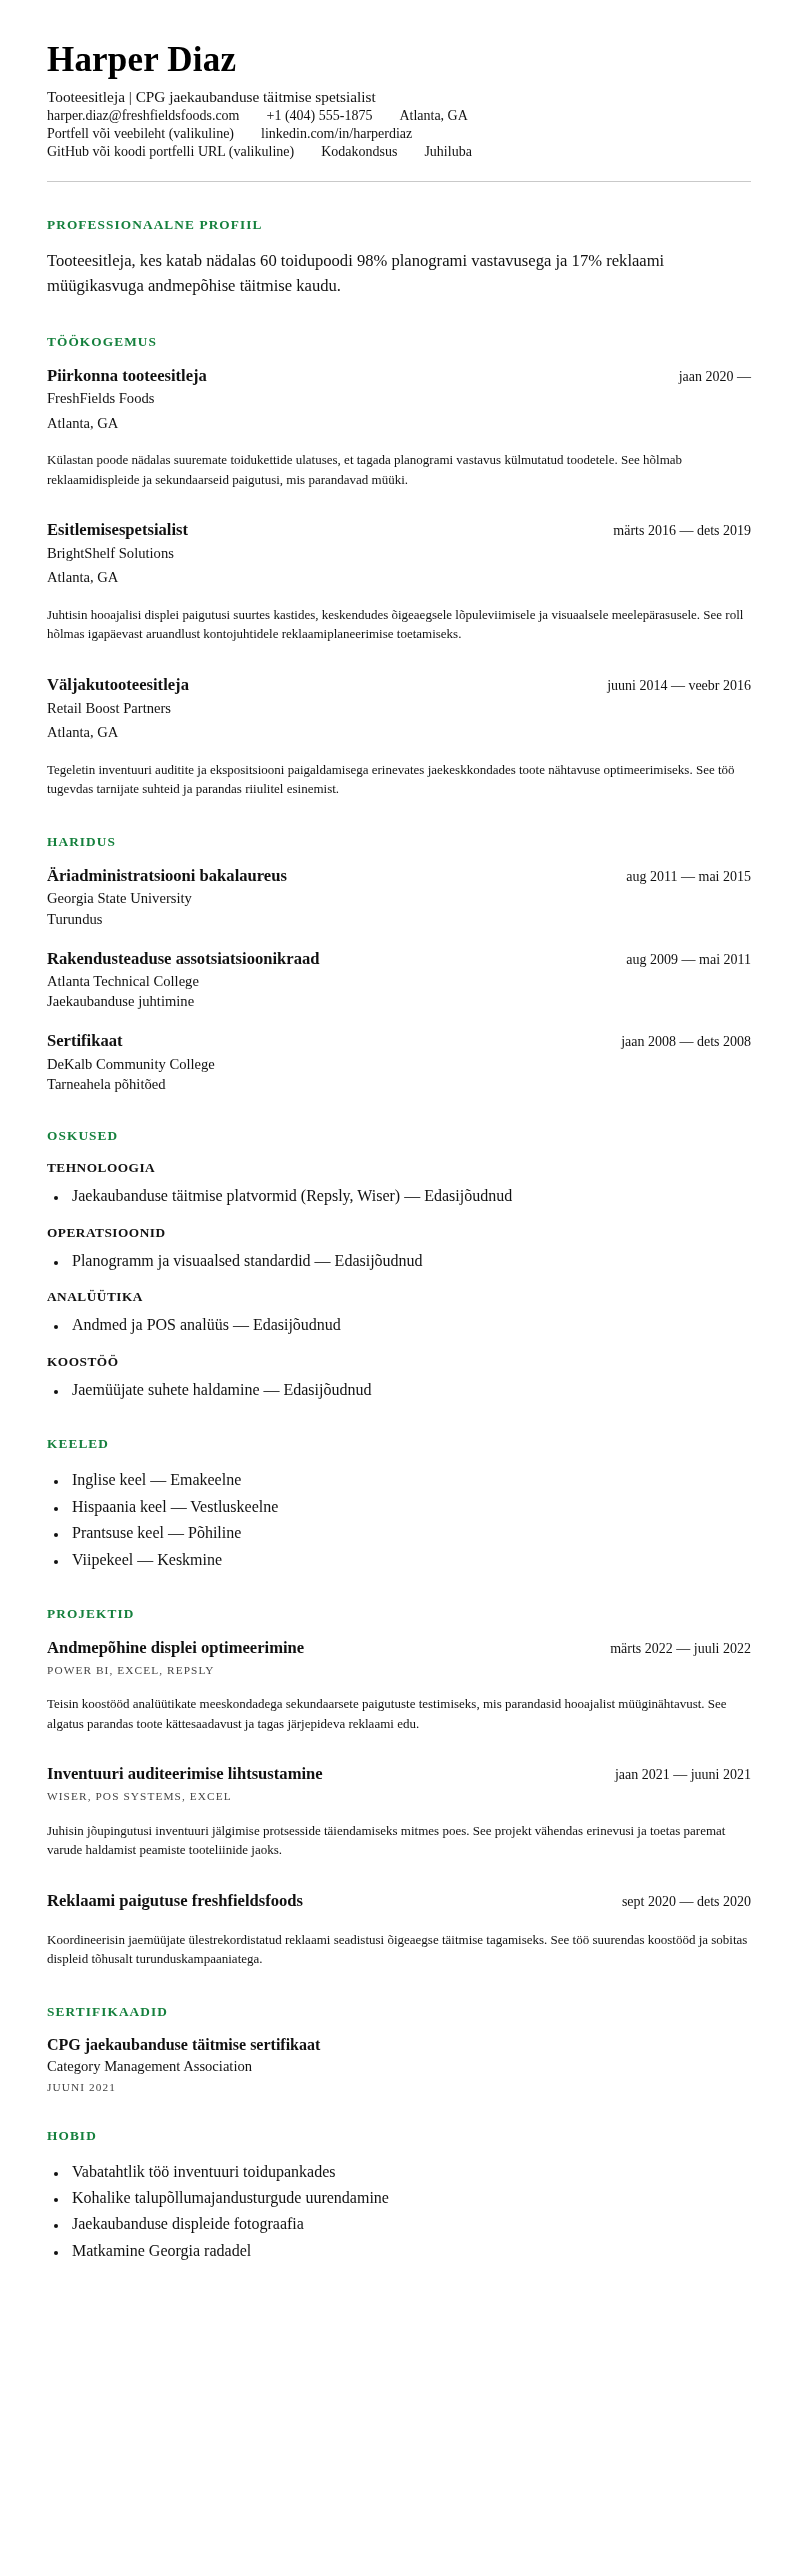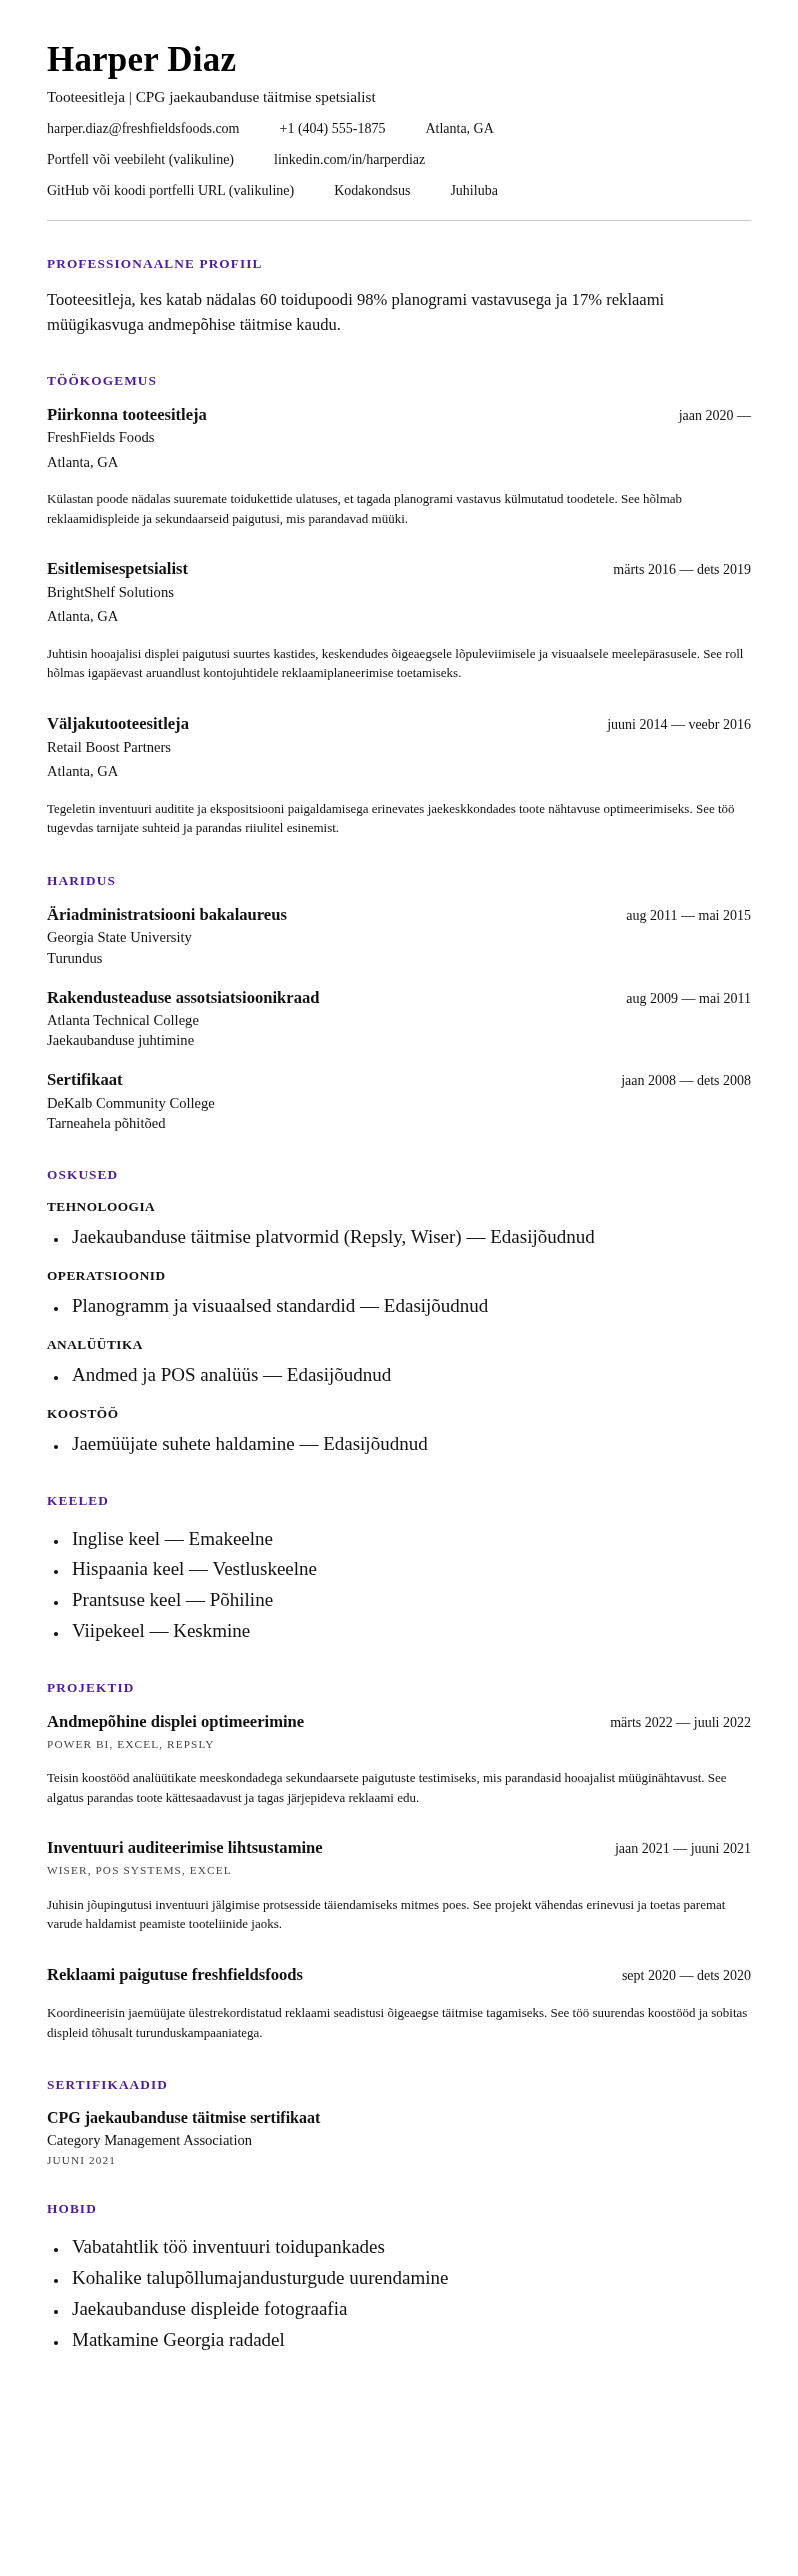--- a/index.html
+++ b/index.html
@@ -7,47 +7,47 @@
   body {
     width: 798px;
     min-height: 2576px;
     color: #111;
     font-family: "Liberation Serif", "DejaVu Serif", serif;
   }
   .page { padding: 40px 47px 60px 47px; }
 
   h1.name { font-size: 35px; font-weight: 700; color: #000; letter-spacing: 0.2px; }
   .subtitle { font-size: 15.3px; margin-top: 8px; }
-  .contact-row { display: flex; flex-wrap: wrap; gap: 40px; font-size: 14px; margin-top: 15px; font-family: Liberation Serif, serif; }
+  .contact-row { display: flex; flex-wrap: wrap; gap: 27px; font-size: 14px; margin-top: 2px; font-family: Liberation Serif, serif; }
   .contact-row span { white-space: nowrap; }
   hr.divider { border: none; border-top: 0.7px solid #c9c9c9; margin-top: 21px; }
 
   section { margin-top: 35px; }
-  h2.section-heading { font-size: 13.3px; font-weight: 700; letter-spacing: 1.1px; color: #4c1d95; margin-bottom: 16px; }
+  h2.section-heading { font-size: 13.3px; font-weight: 700; letter-spacing: 1.1px; color: #15803d; margin-bottom: 16px; }
 
   .body-text { font-size: 16.6px; line-height: 1.5; }
 
   .entry { margin-bottom: 31px; }
   .entry:last-child { margin-bottom: 0; }
   .entry-sm { margin-bottom: 21px; }
   .entry-sm:last-child { margin-bottom: 0; }
   .entry-head { display: flex; justify-content: space-between; align-items: baseline; }
   .entry-title { font-size: 16.6px; font-weight: 700; }
   .dates { font-size: 14px; white-space: nowrap; margin-left: 16px; font-weight: 400; text-align: center; }
   .org { font-size: 14.6px; margin-top: 4.7px; }
   .loc { font-size: 14.6px; margin-top: 7.3px; }
   .field { font-size: 14.6px; margin-top: 3.3px; }
   .desc { font-size: 13px; line-height: 1.5; margin-top: 18.6px; }
 
   .subgroup { margin-top: 17.3px; }
   .subgroup:first-of-type { margin-top: 0; }
   .subgroup-title { font-size: 13.3px; font-weight: 700; letter-spacing: 0.5px; margin-bottom: 8px; }
 
   ul.bullets { list-style: disc; padding-left: 21px; }
-  ul.bullets li { font-size: 19px; line-height: 1.45; padding-left: 4px; margin-bottom: 3.3px; }
+  ul.bullets li { font-size: 16px; line-height: 1.45; padding-left: 4px; margin-bottom: 3.3px; }
   ul.bullets li::marker { font-size: 12.6px; }
 
   .tools { font-size: 11.3px; letter-spacing: 1.1px; color: #444; margin-top: 6px; text-transform: uppercase; }
   .cert-name { font-size: 16px; font-weight: 700; }
   .cert-issuer { font-size: 14.6px; margin-top: 4.7px; }
   .cert-date { font-size: 11.3px; letter-spacing: 1.1px; color: #444; margin-top: 5.3px; text-transform: uppercase; }
 </style>
 </head>
 <body>
 

